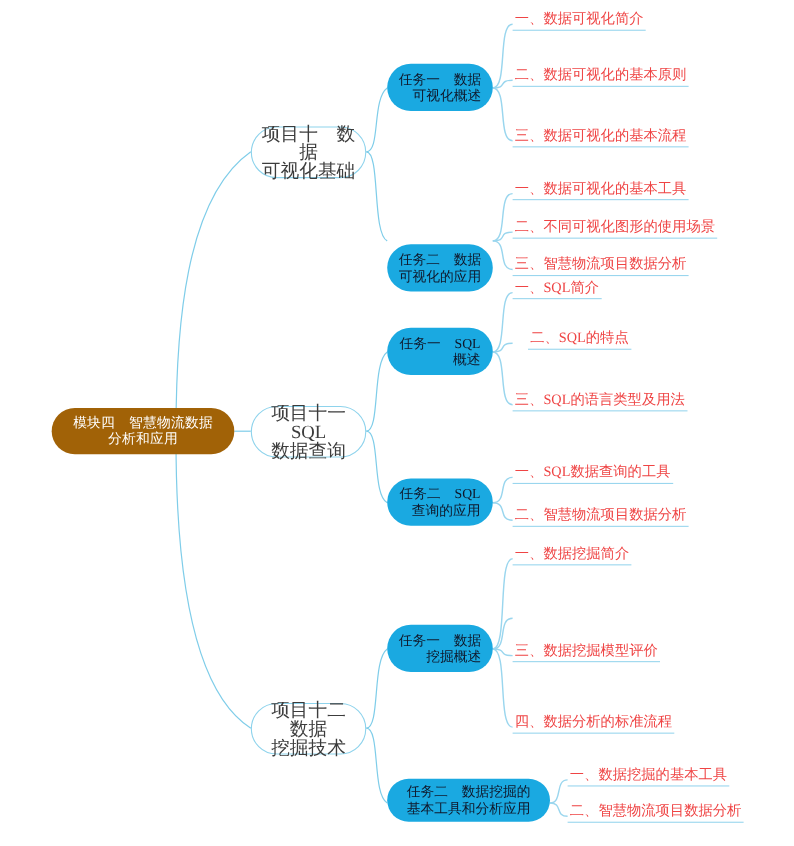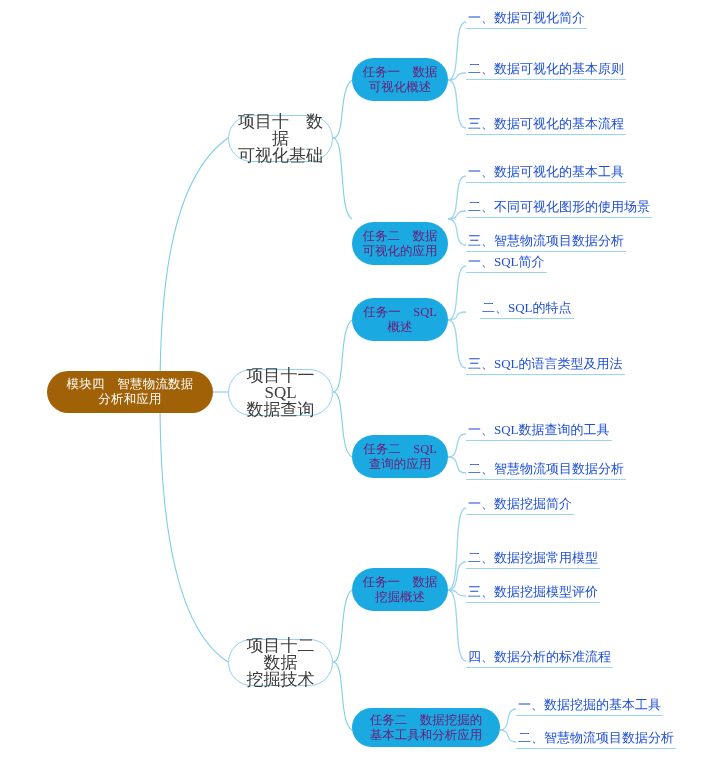--- a/index.html
+++ b/index.html
@@ -33,31 +33,31 @@
     border-radius:999px;
     text-align:center;
     line-height:17px;
     font-size:17px;
     display:flex;align-items:center;justify-content:center;
     padding:2px 6px;
   }
   
   .n-task{
     background:#1aa9e1;
-    color:#701a75;
+    color:#0f172a;
     border-radius:999px;
-    text-align:center;
+    text-align:right;
     line-height:15px;
     font-size:12.5px;
     display:flex;align-items:center;justify-content:center;
     padding:13px 6px;
   }
   
   .n-leaf{
-    color:#1d4ed8;
+    color:#ef4444;
     font-size:13px;
     line-height:17px;
     white-space:nowrap;
     border-bottom:1.6px solid #9ad6ee;
     padding:0 2px 2px 2px;
     display:inline-block;
   }
 
   .txt-line{display:block;}
 </style>
@@ -213,23 +213,20 @@
   <div class="node" style="left:466px;top:420px;">
     <span class="n-leaf">一、SQL数据查询的工具</span>
   </div>
   <div class="node" style="left:466px;top:459px;">
     <span class="n-leaf">二、智慧物流项目数据分析</span>
   </div>
 
   <div class="node" style="left:466px;top:494px;">
     <span class="n-leaf">一、数据挖掘简介</span>
   </div>
-  <div class="node" style="left:466px;top:548px;">
-    <span class="n-leaf">二、数据挖掘常用模型</span>
-  </div>
   <div class="node" style="left:466px;top:582px;">
     <span class="n-leaf">三、数据挖掘模型评价</span>
   </div>
   <div class="node" style="left:466px;top:647px;">
     <span class="n-leaf">四、数据分析的标准流程</span>
   </div>
 
   <div class="node" style="left:516px;top:695px;">
     <span class="n-leaf">一、数据挖掘的基本工具</span>
   </div>

